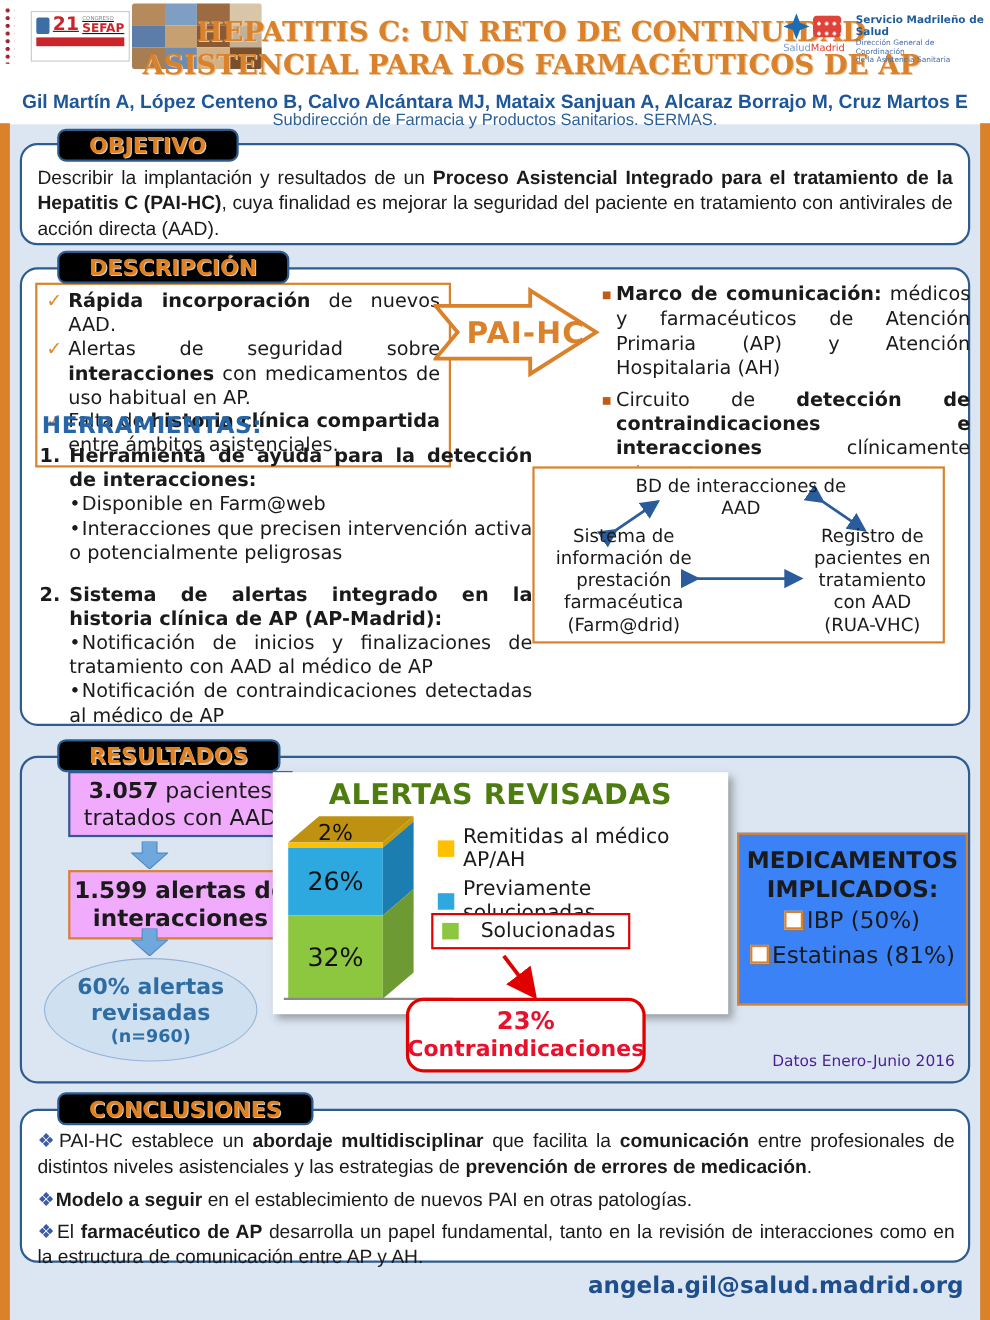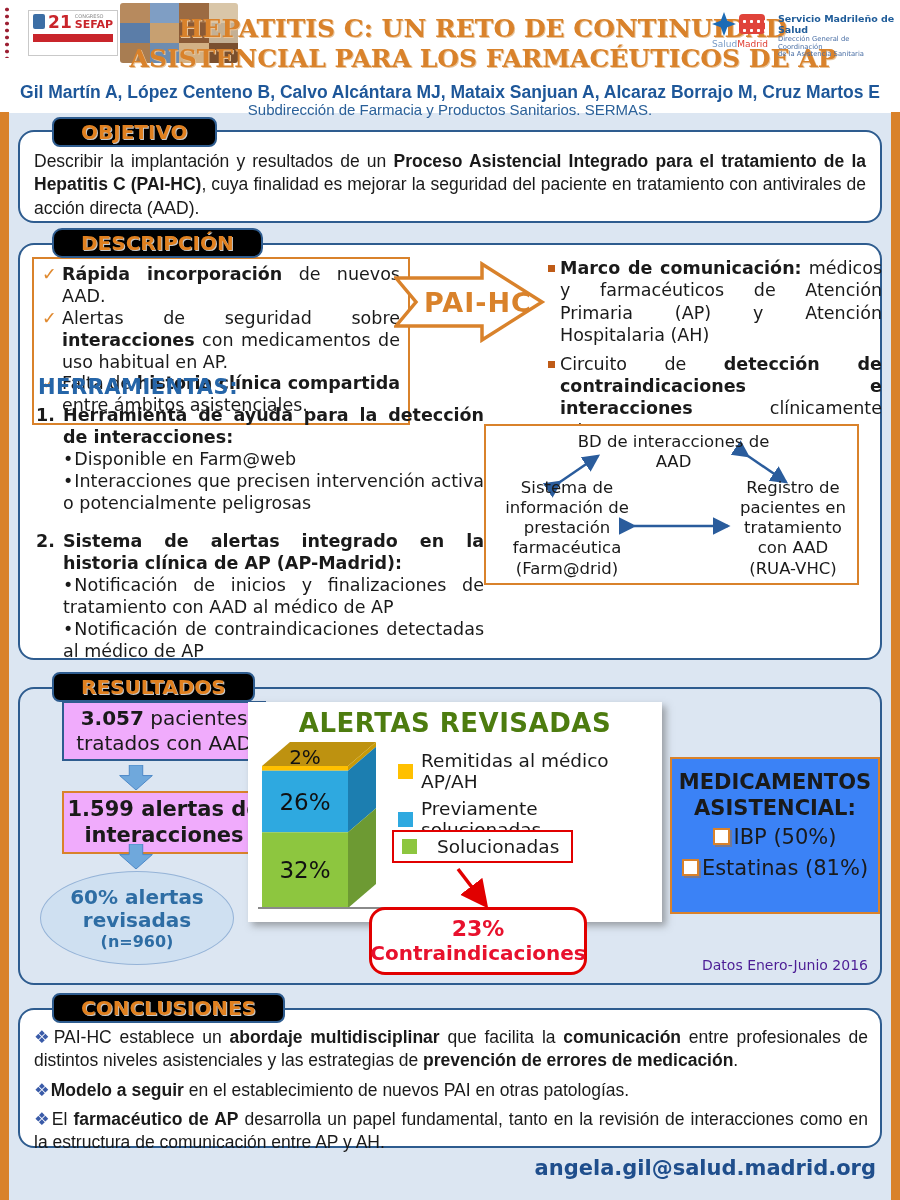--- a/index.html
+++ b/index.html
@@ -3,21 +3,21 @@
 <meta charset="utf-8">
 <style>
   html,body{margin:0;padding:0;}
   body{width:900px;height:1200px;position:relative;background:#DCE6F2;font-family:"DejaVu Sans",sans-serif;color:#1a1a1a;overflow:hidden;}
   .abs{position:absolute;}
   b{font-weight:bold;}
   
   .header{left:0;top:0;width:900px;height:113px;background:#ffffff;}
   .ribbon{left:3px;top:6px;width:10px;height:52px;background-image:radial-gradient(circle at 50% 50%,#9c2033 1.6px,rgba(0,0,0,0) 2.2px);background-size:8px 7px;background-color:#fff;}
   .sefap-box{left:28px;top:10px;width:88px;height:44px;border:1px solid #c9c9c9;background:#fff;font-size:0;}
-  .sefap-row{display:flex;align-items:flex-start;gap:3px;padding:3px 4px 1px 4px;}
+  .sefap-row{display:flex;align-items:flex-end;gap:3px;padding:3px 4px 1px 4px;text-decoration:underline;}
   .sefap-glyph{width:13px;height:15px;background:#3c6ea5;border-radius:2px;display:inline-block;}
   .sefap-num{font-size:17px;font-weight:bold;color:#c9252b;line-height:1;}
   .sefap-col{display:flex;flex-direction:column;line-height:1;}
   .sefap-congress{font-size:5px;color:#888;}
   .sefap-name{font-size:11px;font-weight:bold;color:#c9252b;}
   .sefap-bar{margin:2px 4px 0 4px;height:8px;background:#c9252b;color:#fff;font-size:4px;line-height:8px;text-align:center;overflow:hidden;}
   .collage{left:120px;top:3px;width:118px;height:60px;display:flex;flex-wrap:wrap;overflow:hidden;border-radius:3px;}
   .collage div{width:25%;height:33.4%;}
   .m1{background:#b78a5e;} .m2{background:#7f9ec4;} .m3{background:#9c6b42;} .m4{background:#d9c6a8;}
   .m5{background:#5b7da8;} .m6{background:#c7a071;} .m7{background:#8a5a36;} .m8{background:#c4b094;}
@@ -148,21 +148,21 @@
 </div>
 
 <div class="abs sidebar" style="left:0;"></div>
 <div class="abs sidebar" style="left:891px;"></div>
 
 <div class="abs sec-label" style="left:52px;top:117px;">OBJETIVO</div>
 <div class="abs sec-box" style="left:18px;top:130px;width:864px;height:93px;">
   <div class="abs obj-text"><span>Describir la implantación y resultados de un </span><b>Proceso Asistencial Integrado para el tratamiento de la Hepatitis C (PAI-HC)</b><span>, cuya finalidad es mejorar la seguridad del paciente en tratamiento con antivirales de acción directa (AAD).</span></div>
 </div>
 
-<div class="abs sec-label" style="left:52px;top:228px;border-radius:10px;">DESCRIPCIÓN</div>
+<div class="abs sec-label" style="left:52px;top:228px;">DESCRIPCIÓN</div>
 <div class="abs sec-box" style="left:18px;top:243px;width:864px;height:417px;">
 
   <div class="abs chk-box">
     <div class="chk-item"><span class="chk-icon"></span><span><b>Rápida incorporación</b><span> de nuevos AAD.</span></span></div>
     <div class="chk-item"><span class="chk-icon"></span><span><span>Alertas de seguridad sobre </span><b>interacciones</b><span> con medicamentos de uso habitual en AP.</span></span></div>
     <div class="chk-item"><span class="chk-icon"></span><span><span>Falta de </span><b>historia clínica compartida</b><span> entre ámbitos asistenciales.</span></span></div>
   </div>
 
   <svg class="abs" style="left:374px;top:16px;" width="152" height="82" viewBox="0 0 152 82">
     <polygon points="2,17 88,17 88,3 148,41 88,79 88,65 2,65 22,41" fill="#ffffff" stroke="#D9822B" stroke-width="3.5" stroke-linejoin="miter"></polygon>
@@ -263,21 +263,21 @@
     <line x1="8" y1="2" x2="34" y2="36" stroke="#E10000" stroke-width="3.5" marker-end="url(#redhead)"></line>
   </svg>
 
   <div class="abs callout">
     <div class="co1">23%</div>
     <div class="co2">Contraindicaciones</div>
   </div>
 
   <div class="abs med-box">
     <div class="med-title">MEDICAMENTOS</div>
-    <div class="med-title">ASISTENCIAL:</div>
+    <div class="med-title">IMPLICADOS:</div>
     <div class="med-item"><span class="cb-icon"></span><span>IBP (50%)</span></div>
     <div class="med-item"><span class="cb-icon"></span><span>Estatinas (81%)</span></div>
   </div>
 
   <div class="datos">Datos Enero-Junio 2016</div>
 </div>
 
 <div class="abs sec-label" style="left:52px;top:993px;">CONCLUSIONES</div>
 <div class="abs sec-box" style="left:18px;top:1008px;width:864px;height:140px;">
   <div class="abs conc-text">

